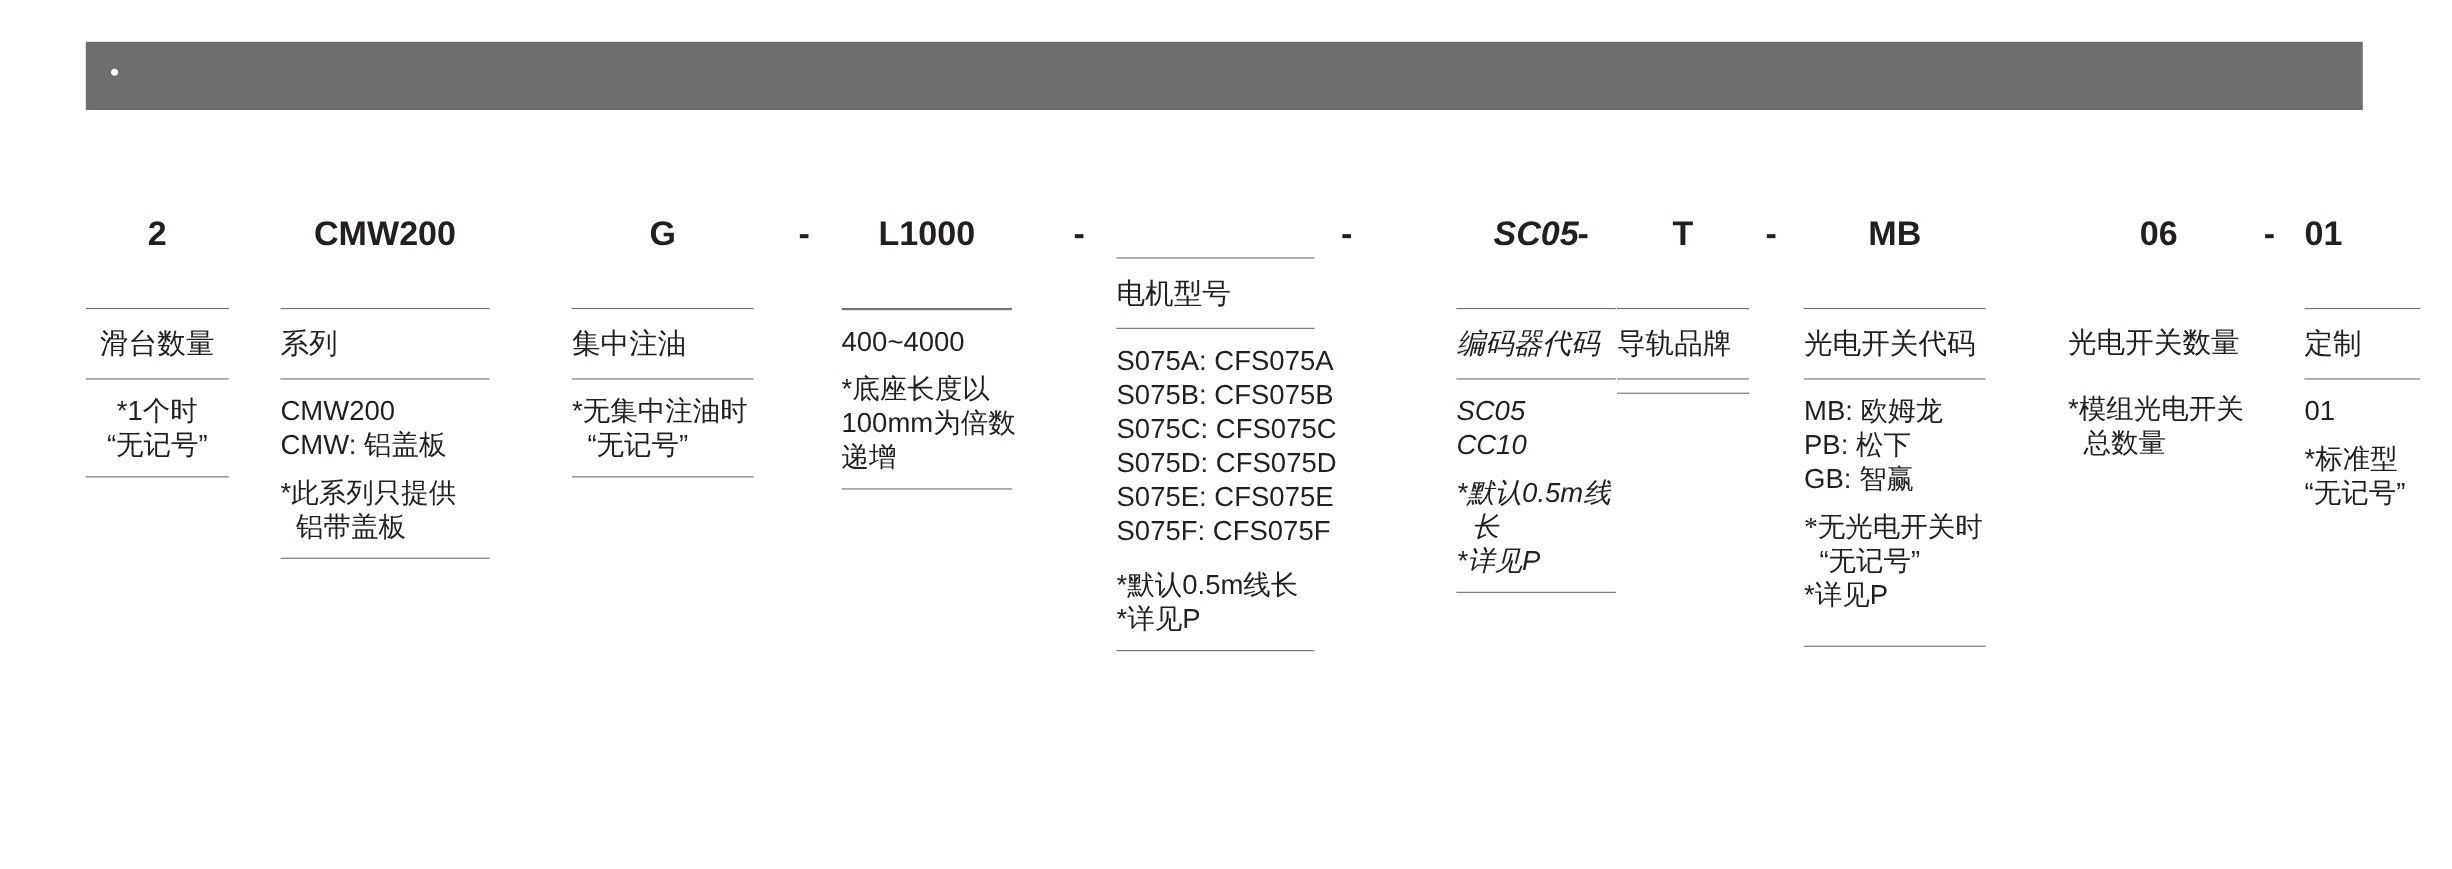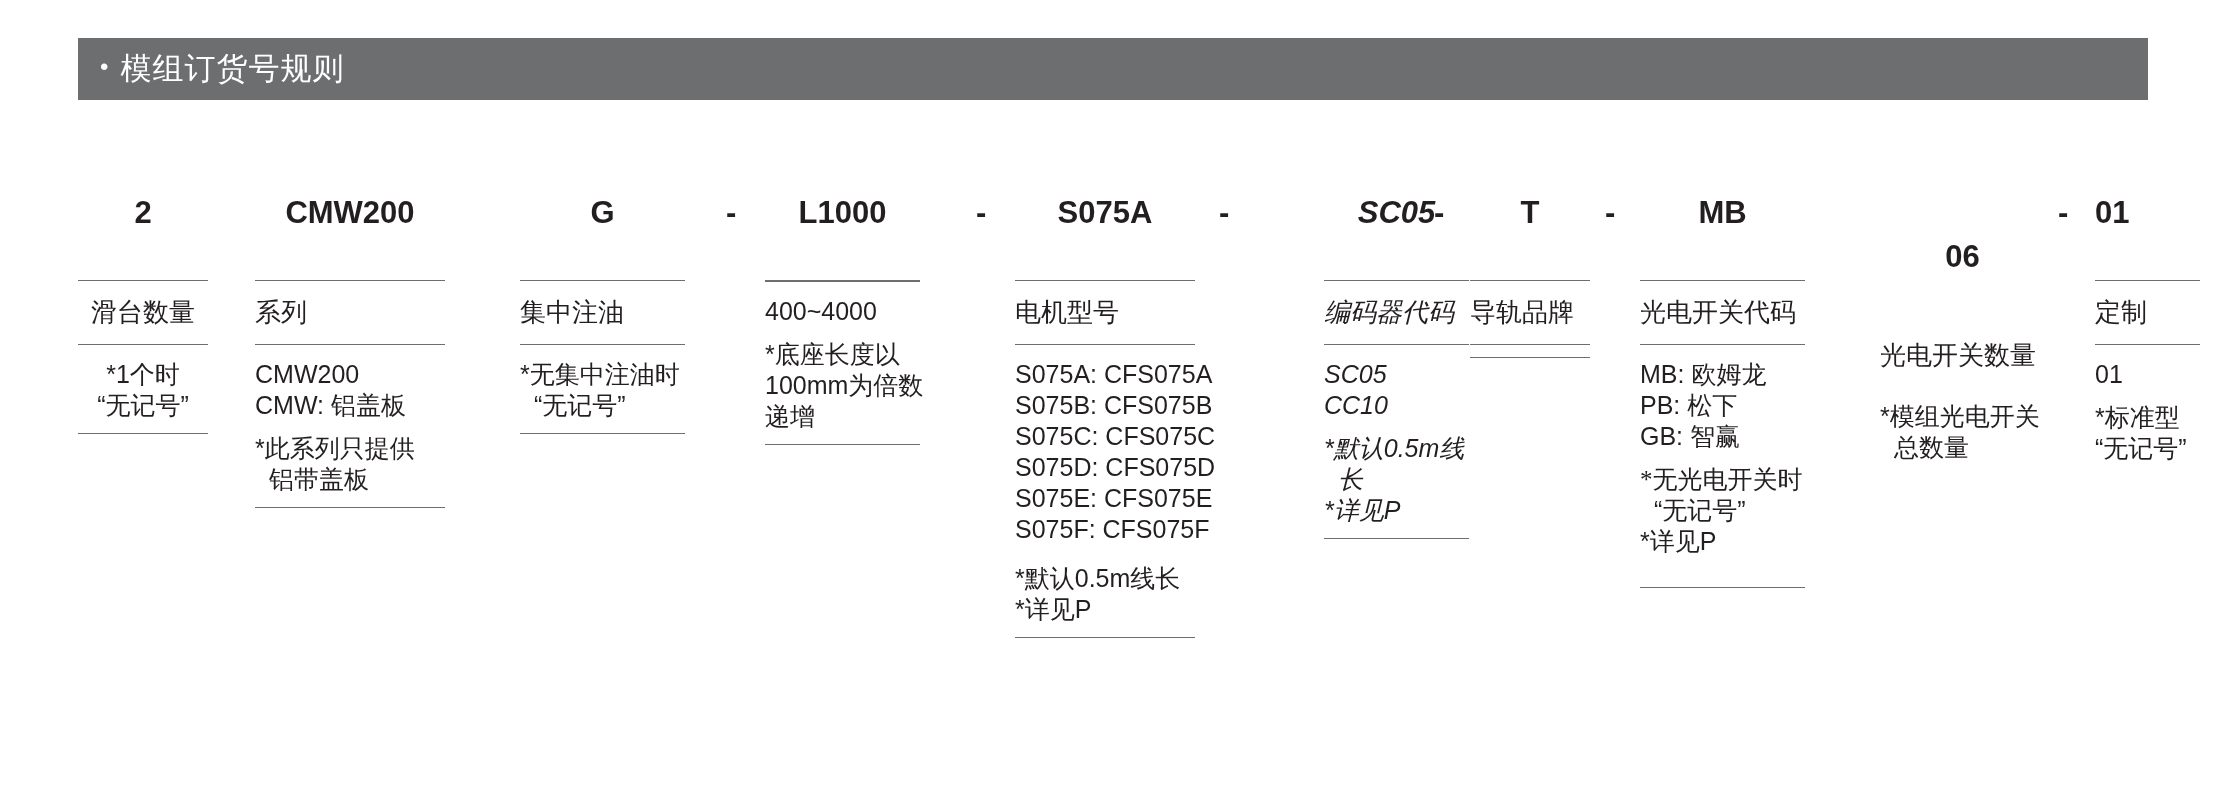--- a/index.html
+++ b/index.html
@@ -96,21 +96,20 @@
   }
   .indent {
     padding-left: 14px;
   }
 </style>
 </head>
 <body>
 
 <div class="header-bar">
   <span class="header-bullet">•</span>
-  <span class="header-title">模组订货号规则</span>
 </div>
 
 <div class="diagram">
 
   <div class="col" style="left:78px;width:130px;">
     <div class="code">2</div>
     <div class="rule-top"></div>
     <div class="label" style="text-align:center;">滑台数量</div>
     <div class="rule-mid"></div>
     <div class="items" style="text-align:center;">
@@ -157,21 +156,20 @@
       <div class="item" style="margin-top:12px;">*底座长度以</div>
       <div class="item">100mm为倍数</div>
       <div class="item">递增</div>
     </div>
     <div class="rule-bottom"></div>
   </div>
 
   <div class="dash" style="left:976px;">-</div>
 
   <div class="col" style="left:1015px;width:180px;">
-    <div class="code">S075A</div>
     <div class="rule-top"></div>
     <div class="label">电机型号</div>
     <div class="rule-mid"></div>
     <div class="items">
       <div class="item">S075A: CFS075A</div>
       <div class="item">S075B: CFS075B</div>
       <div class="item">S075C: CFS075C</div>
       <div class="item">S075D: CFS075D</div>
       <div class="item">S075E: CFS075E</div>
       <div class="item">S075F: CFS075F</div>
@@ -220,21 +218,21 @@
       <div class="item">PB: 松下</div>
       <div class="item">GB: 智赢</div>
       <div class="item" style="margin-top:12px;font-family:Liberation Serif, serif;">*无光电开关时</div>
       <div class="item indent">“无记号”</div>
       <div class="item">*详见P</div>
     </div>
     <div class="rule-bottom" style="margin-top:30px;"></div>
   </div>
 
   <div class="col" style="left:1880px;width:165px;">
-    <div class="code" style="text-align:center;margin-top:44px;">06</div>
+    <div class="code" style="text-align:center;">06</div>
     <div class="rule-top" style="border-top:none;"></div>
     <div class="label">光电开关数量</div>
     <div class="rule-mid" style="border-top:none;"></div>
     <div class="items">
       <div class="item">*模组光电开关</div>
       <div class="item indent">总数量</div>
     </div>
   </div>
 
   <div class="dash" style="left:2058px;">-</div>

